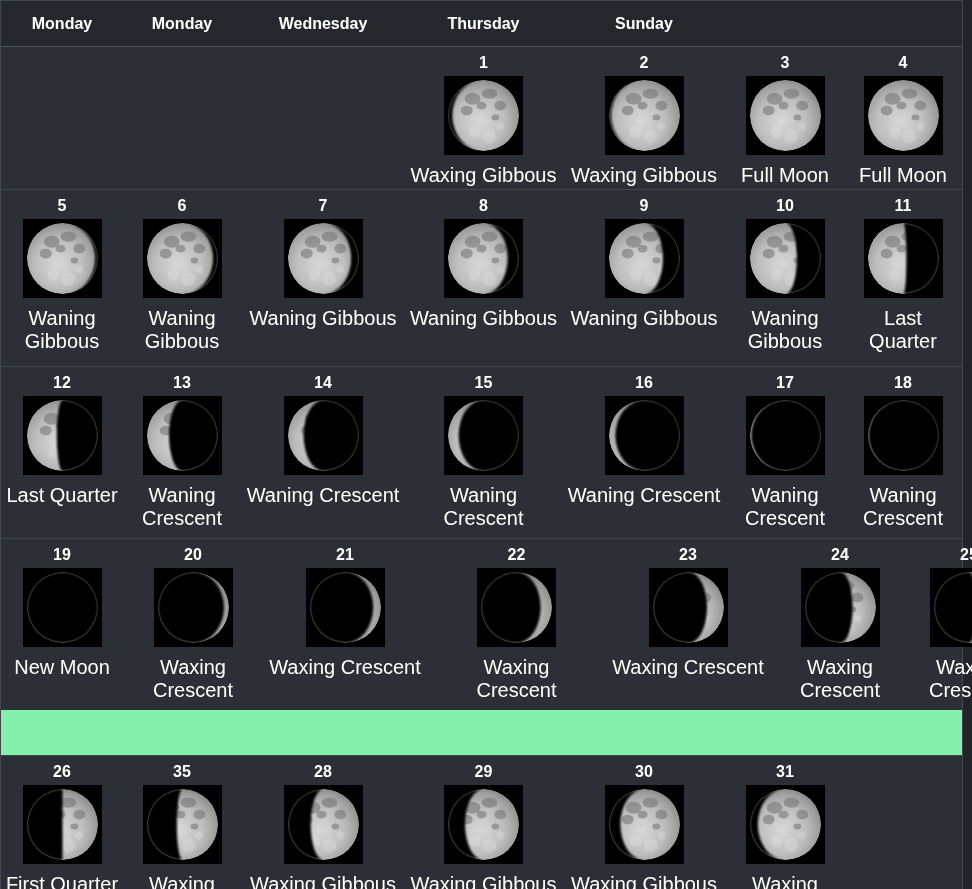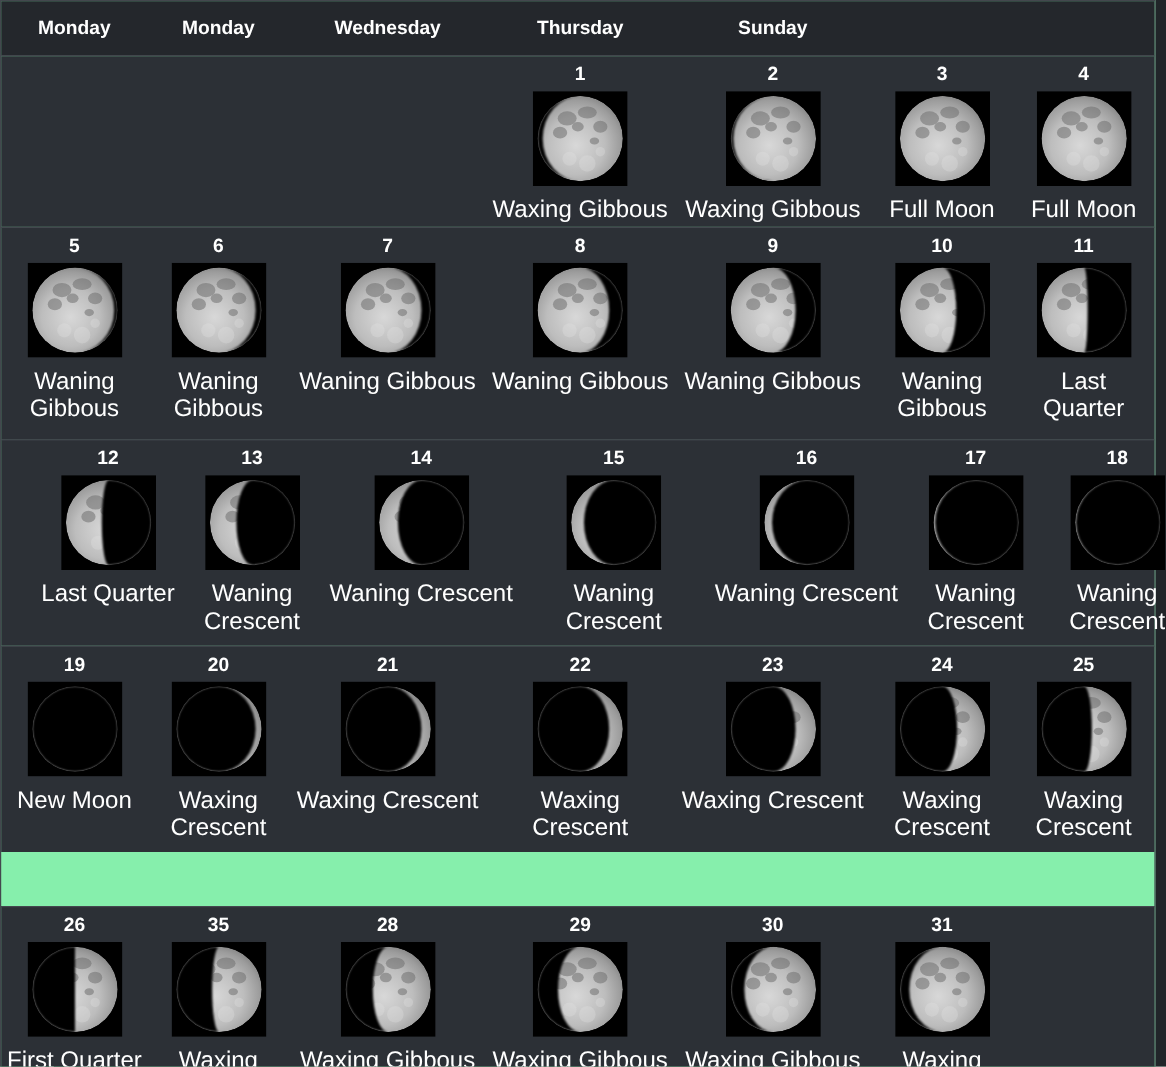--- a/index.html
+++ b/index.html
@@ -344,21 +344,21 @@
         <circle cx="31" cy="57" r="6"></circle>
                   <circle cx="46" cy="61" r="7"></circle>
                   <circle cx="57" cy="51" r="4"></circle>
       </g>
     </g>
     <path d="M 40 4 A 36 36 0 0 1 40 76 A 2.88 36 0 0 0 40 4 Z" fill="#000000" filter="url(#terminator-blur)"></path>
   </svg>
             <div class="phase-label">Last Quarter</div>
           </div>
         </div>
-        <div class="grid-row week-row" style="height: 171px; padding-left: 28px;">
+        <div class="grid-row week-row" style="height: 171px;">
           <div class="day-cell">
             <div class="day-number">12</div>
             <svg class="moon" width="79" height="79" viewBox="0 0 80 80">
     <rect width="80" height="80" fill="#000000"></rect>
     <g clip-path="url(#moon-clip)">
       <circle cx="40" cy="40" r="36" fill="url(#moon-grad)"></circle>
       <g fill="#6f6f6f" opacity="0.55">
         <ellipse cx="29" cy="23" rx="8" ry="6"></ellipse>
                   <ellipse cx="46" cy="18" rx="8" ry="5"></ellipse>
         <ellipse cx="57" cy="30" rx="6" ry="5"></ellipse>
@@ -514,21 +514,21 @@
         <circle cx="31" cy="57" r="6"></circle>
                   <circle cx="46" cy="61" r="7"></circle>
                   <circle cx="57" cy="51" r="4"></circle>
       </g>
     </g>
     <path d="M 40 4 A 36 36 0 0 1 40 76 A 35.28 36 0 0 1 40 4 Z" fill="#000000" filter="url(#terminator-blur)"></path>
   </svg>
             <div class="phase-label">Waning Crescent</div>
           </div>
         </div>
-        <div class="grid-row week-row" style="height: 171px;">
+        <div class="grid-row week-row" style="height: 171px; gap: 11px;">
           <div class="day-cell">
             <div class="day-number">19</div>
             <svg class="moon" width="79" height="79" viewBox="0 0 80 80">
     <rect width="80" height="80" fill="#000000"></rect>
     <g clip-path="url(#moon-clip)">
       <circle cx="40" cy="40" r="36" fill="url(#moon-grad)"></circle>
       <g fill="#6f6f6f" opacity="0.55">
         <ellipse cx="29" cy="23" rx="8" ry="6"></ellipse>
                   <ellipse cx="46" cy="18" rx="8" ry="5"></ellipse>
         <ellipse cx="57" cy="30" rx="6" ry="5"></ellipse>

